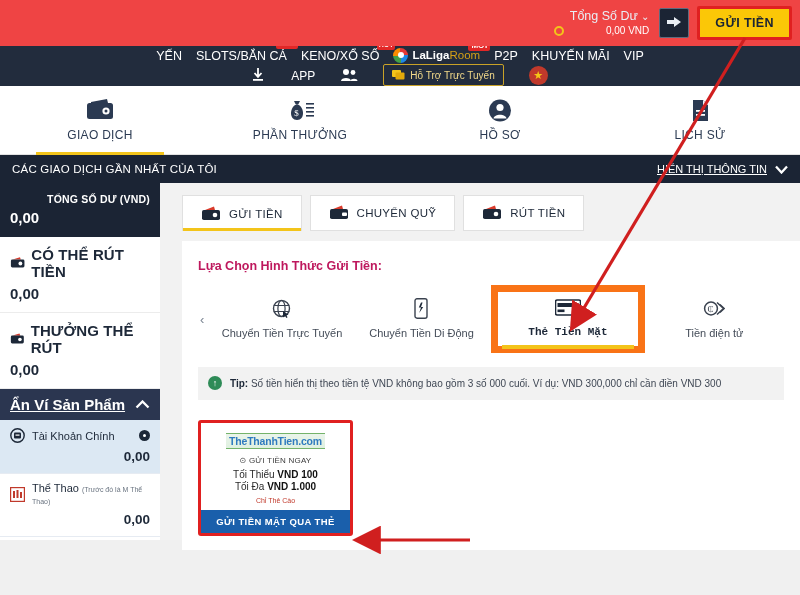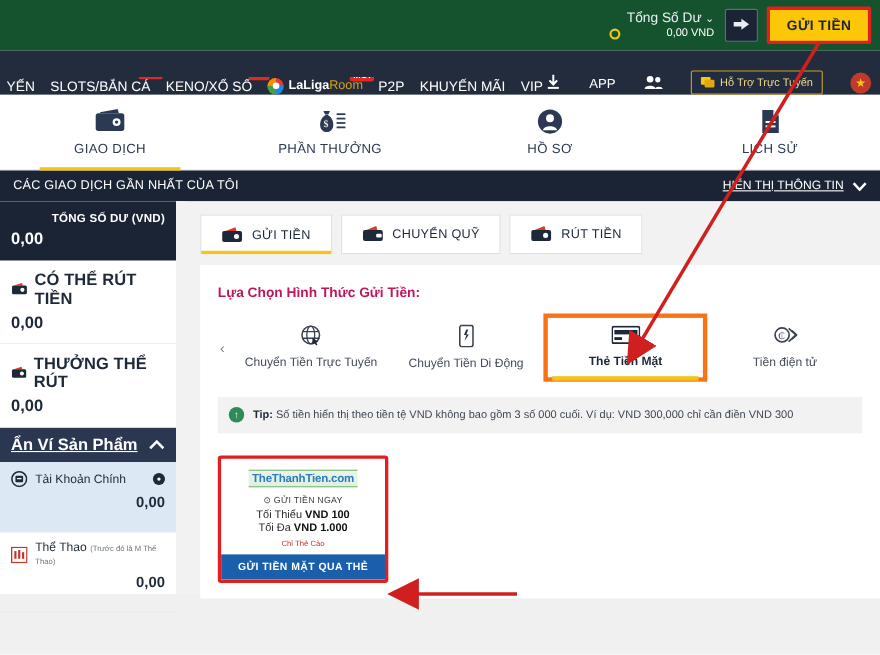--- a/index.html
+++ b/index.html
@@ -6,21 +6,21 @@
   html, body {
     width: 800px; height: 595px;
     font-family: "Liberation Sans", sans-serif;
     background: #ffffff;
     overflow: hidden;
   }
   #app { position: relative; width: 800px; height: 595px; background:#f0f0f0; }
 
   
   .topbar {
-    height: 46px; background: #14532d; position: relative;
+    height: 46px; background: #ef4444; position: relative;
     display: flex; align-items: center; justify-content: flex-end;
     padding-right: 8px;
   }
   .balance-block { text-align: right; color: #ffffff; line-height: 1.25; margin-right: 10px; }
   .balance-label { font-size: 12.5px; color: #e9eef5; white-space: nowrap; }
   .caret-down { display:inline-block; margin-left:3px; font-size:10px; }
   .balance-value-row { display:flex; align-items:center; justify-content:flex-end; gap:4px; }
   .coin {
     width: 10px; height: 10px; border-radius: 50%;
     border: 2px solid #f3c41a; display:inline-block;
@@ -33,22 +33,22 @@
     background: #1b2434;
   }
   .btn-deposit {
     background: #fbc707; color:#1b2434; font-weight: bold; font-size: 12.5px;
     padding: 7px 15px; border: 3px solid #e02020; border-radius: 2px;
     letter-spacing: .4px; white-space: nowrap; cursor: pointer;
   }
 
   
   .navbar {
-    height: 40px; background: #222c3d; display:flex; align-items:flex-end;
-    padding: 0 6px; position: relative;
+    height: 40px; background: #222c3d; display:flex; align-items:center;
+    padding: 0 6px; position: relative; flex-direction: column;
   }
   .nav-left { display:flex; align-items:center; gap: 14px; overflow: hidden; flex: 1; }
   .nav-item {
     color: #ffffff; font-size: 12.5px; white-space: nowrap; position: relative;
     cursor: pointer; padding-top: 2px;
   }
   .badge-new {
     position: absolute; top: -9px; right: -11px; background:#e12727; color:#fff;
     font-size: 8px; font-weight: bold; padding: 1px 3px; border-radius: 2px;
     line-height: 1.1;
@@ -115,21 +115,21 @@
   .side-total .v { font-size:15px; font-weight:bold; margin-top:4px; }
   .side-row { padding: 9px 10px 10px 10px; border-bottom:1px solid #ececec; background:#fff; }
   .side-row .r1 { display:flex; align-items:center; gap:6px; }
   .side-row .lbl { font-size:15px; color:#1d2838; font-weight:bold; letter-spacing:.1px;}
   .side-row .v { font-size:15px; font-weight:bold; color:#1d2838; margin-top:5px;}
   .side-sub {
     background:#2b3650; color:#fff; padding:7px 10px; display:flex;
     align-items:center; justify-content:space-between; cursor:pointer;
   }
   .side-sub .t { font-size:15px; font-weight:bold; text-decoration:underline;}
-  .wallet-item { padding:8px 10px 19px 10px; border-bottom:1px solid #e6ebf2; }
+  .wallet-item { padding:8px 10px 9px 10px; border-bottom:1px solid #e6ebf2; }
   .wallet-item.sel { background:#dce8f3; }
   .wallet-item .r1 { display:flex; align-items:center; gap:7px; }
   .wallet-item .nm { font-size:11px; color:#1d2838; flex:1; }
   .wallet-item .nm small { font-size:7px; color:#6a7480; }
   .wallet-item .v { text-align:right; font-size:13.5px; font-weight:bold; color:#1d2838; margin-top:6px;}
   .dot-btn { width:11px;height:11px;border-radius:50%;background:#1d2838;
     display:flex;align-items:center;justify-content:center; cursor:pointer;}
   .dot-btn::after{content:"";width:3px;height:3px;border-radius:50%;background:#fff;}
 
   
@@ -145,21 +145,21 @@
   .subtab.active::after{content:"";position:absolute;left:0;right:0;bottom:0;height:3px;background:#f3c41a;}
   .panel { background:#fff; margin-top:10px; padding: 18px 16px 14px 16px; min-height: 270px;}
   .panel-title { font-size:12.5px; font-weight:bold; color:#be185d; }
 
   .methods { display:flex; align-items:center; margin-top: 12px; }
   .arrow-prev { font-size:13px; color:#7d8794; padding:0 8px 0 2px; cursor:pointer; }
   .method {
     flex:1; text-align:center; padding:7px 4px 8px 4px; cursor:pointer; position:relative;
   }
   .method .lbl { font-size:11px; color:#444c58; display:block; margin-top:4px; }
-  .method.active { border:4px solid #f97316; }
+  .method.active { border:7px solid #f97316;font-family:Liberation Mono, monospace; }
   .method.active .lbl { font-weight:bold; color:#1d2838; }
   .method.active::after{content:"";position:absolute;left:4px;right:4px;bottom:-3px;height:4px;background:#f3c41a;}
 
   .tip {
     margin-top:14px; background:#f2f2f2; padding:9px 10px; display:flex; gap:8px;
     align-items:flex-start;
   }
   .tip .txt { font-size:10px; color:#3f4754; line-height:1.5; }
   .tip .txt b { color:#1d2838; }
   .tip-ico {

